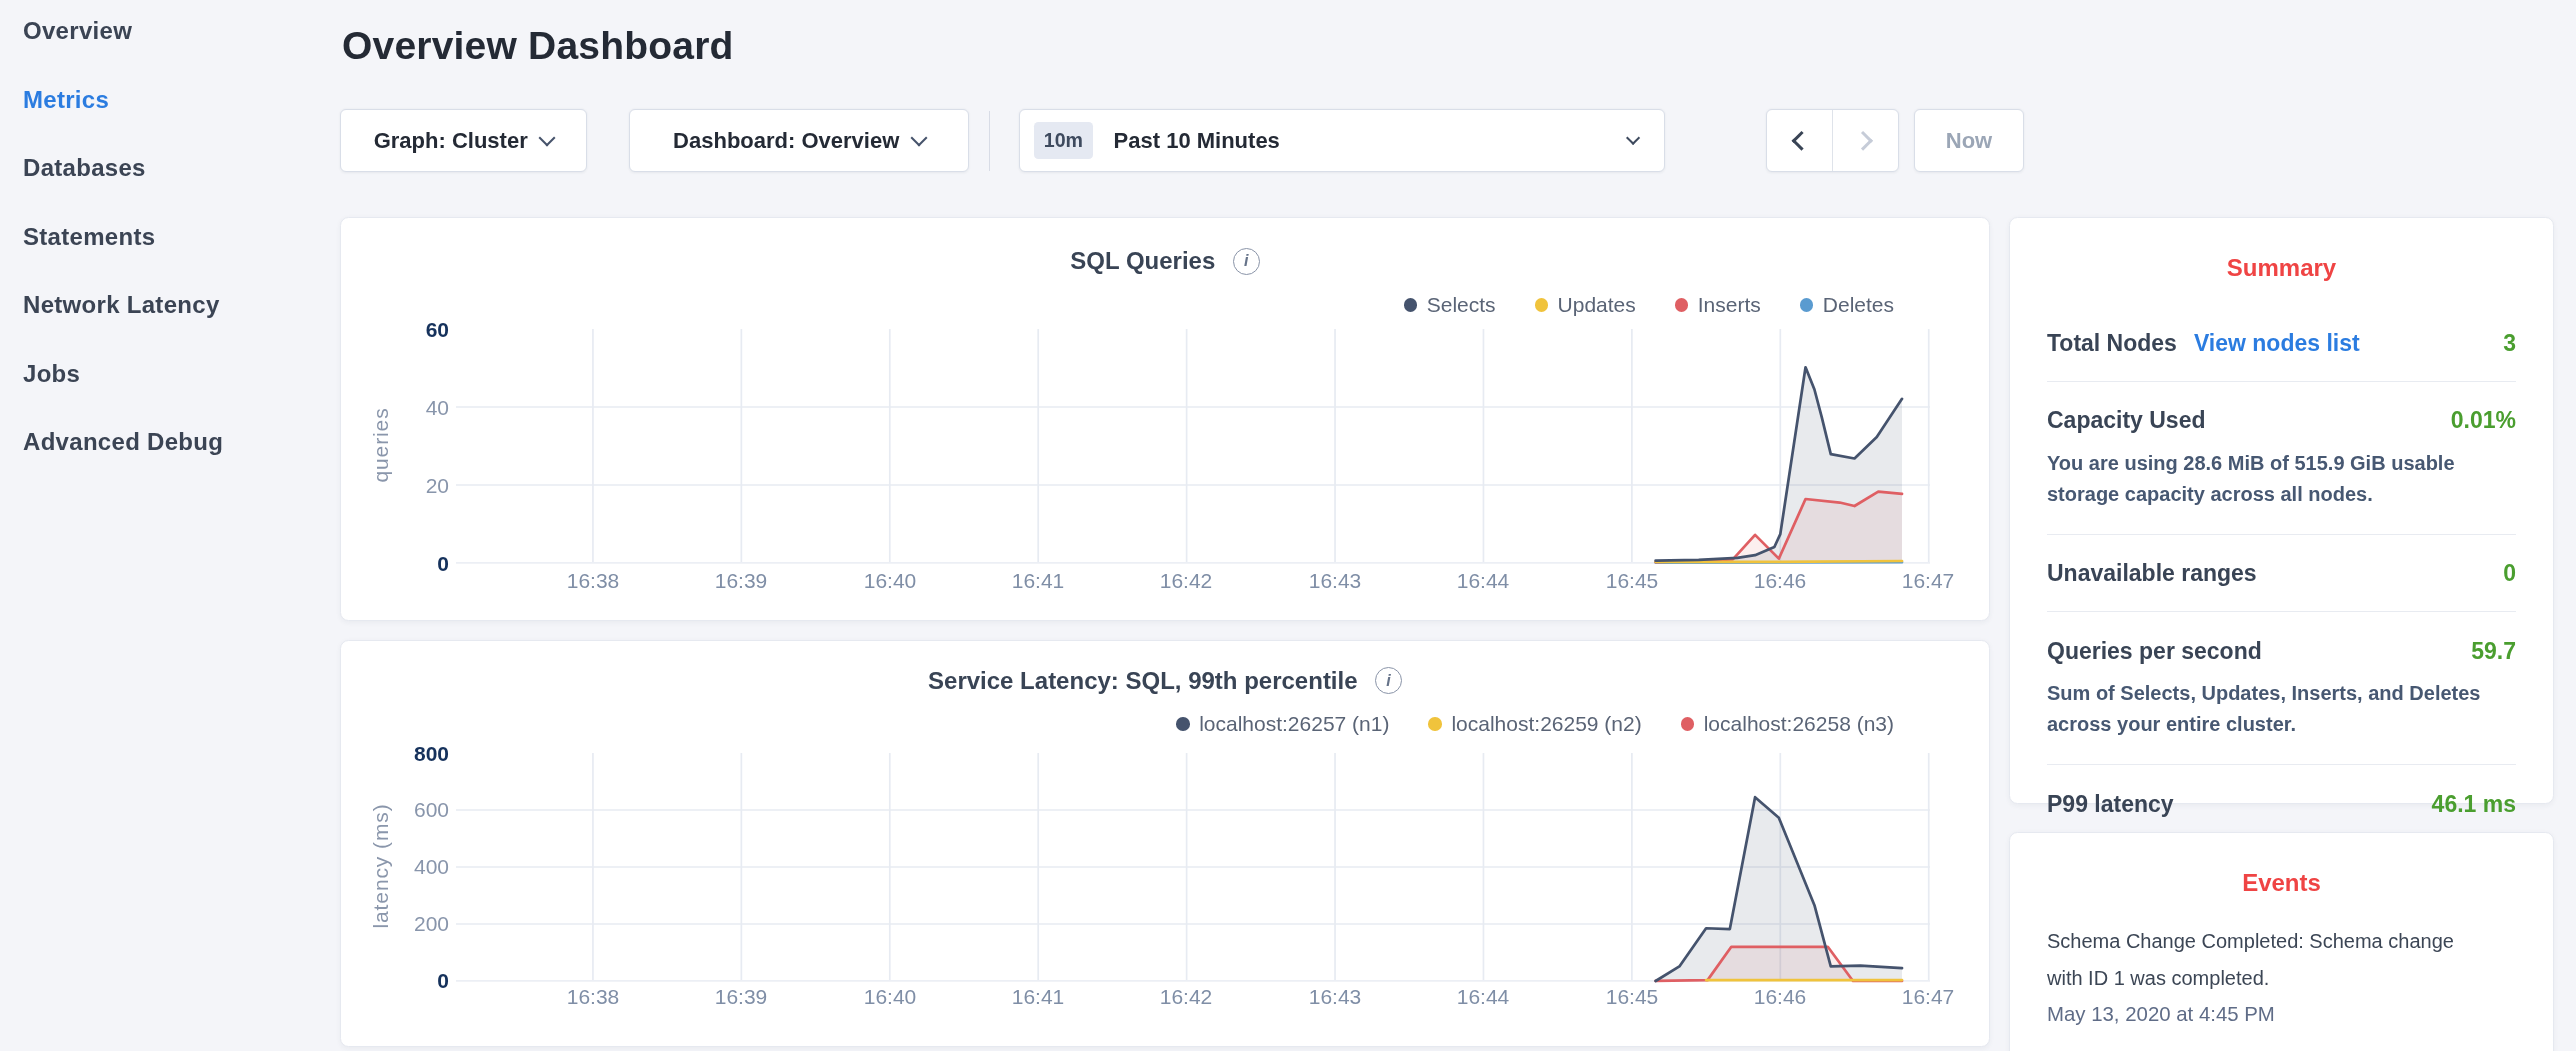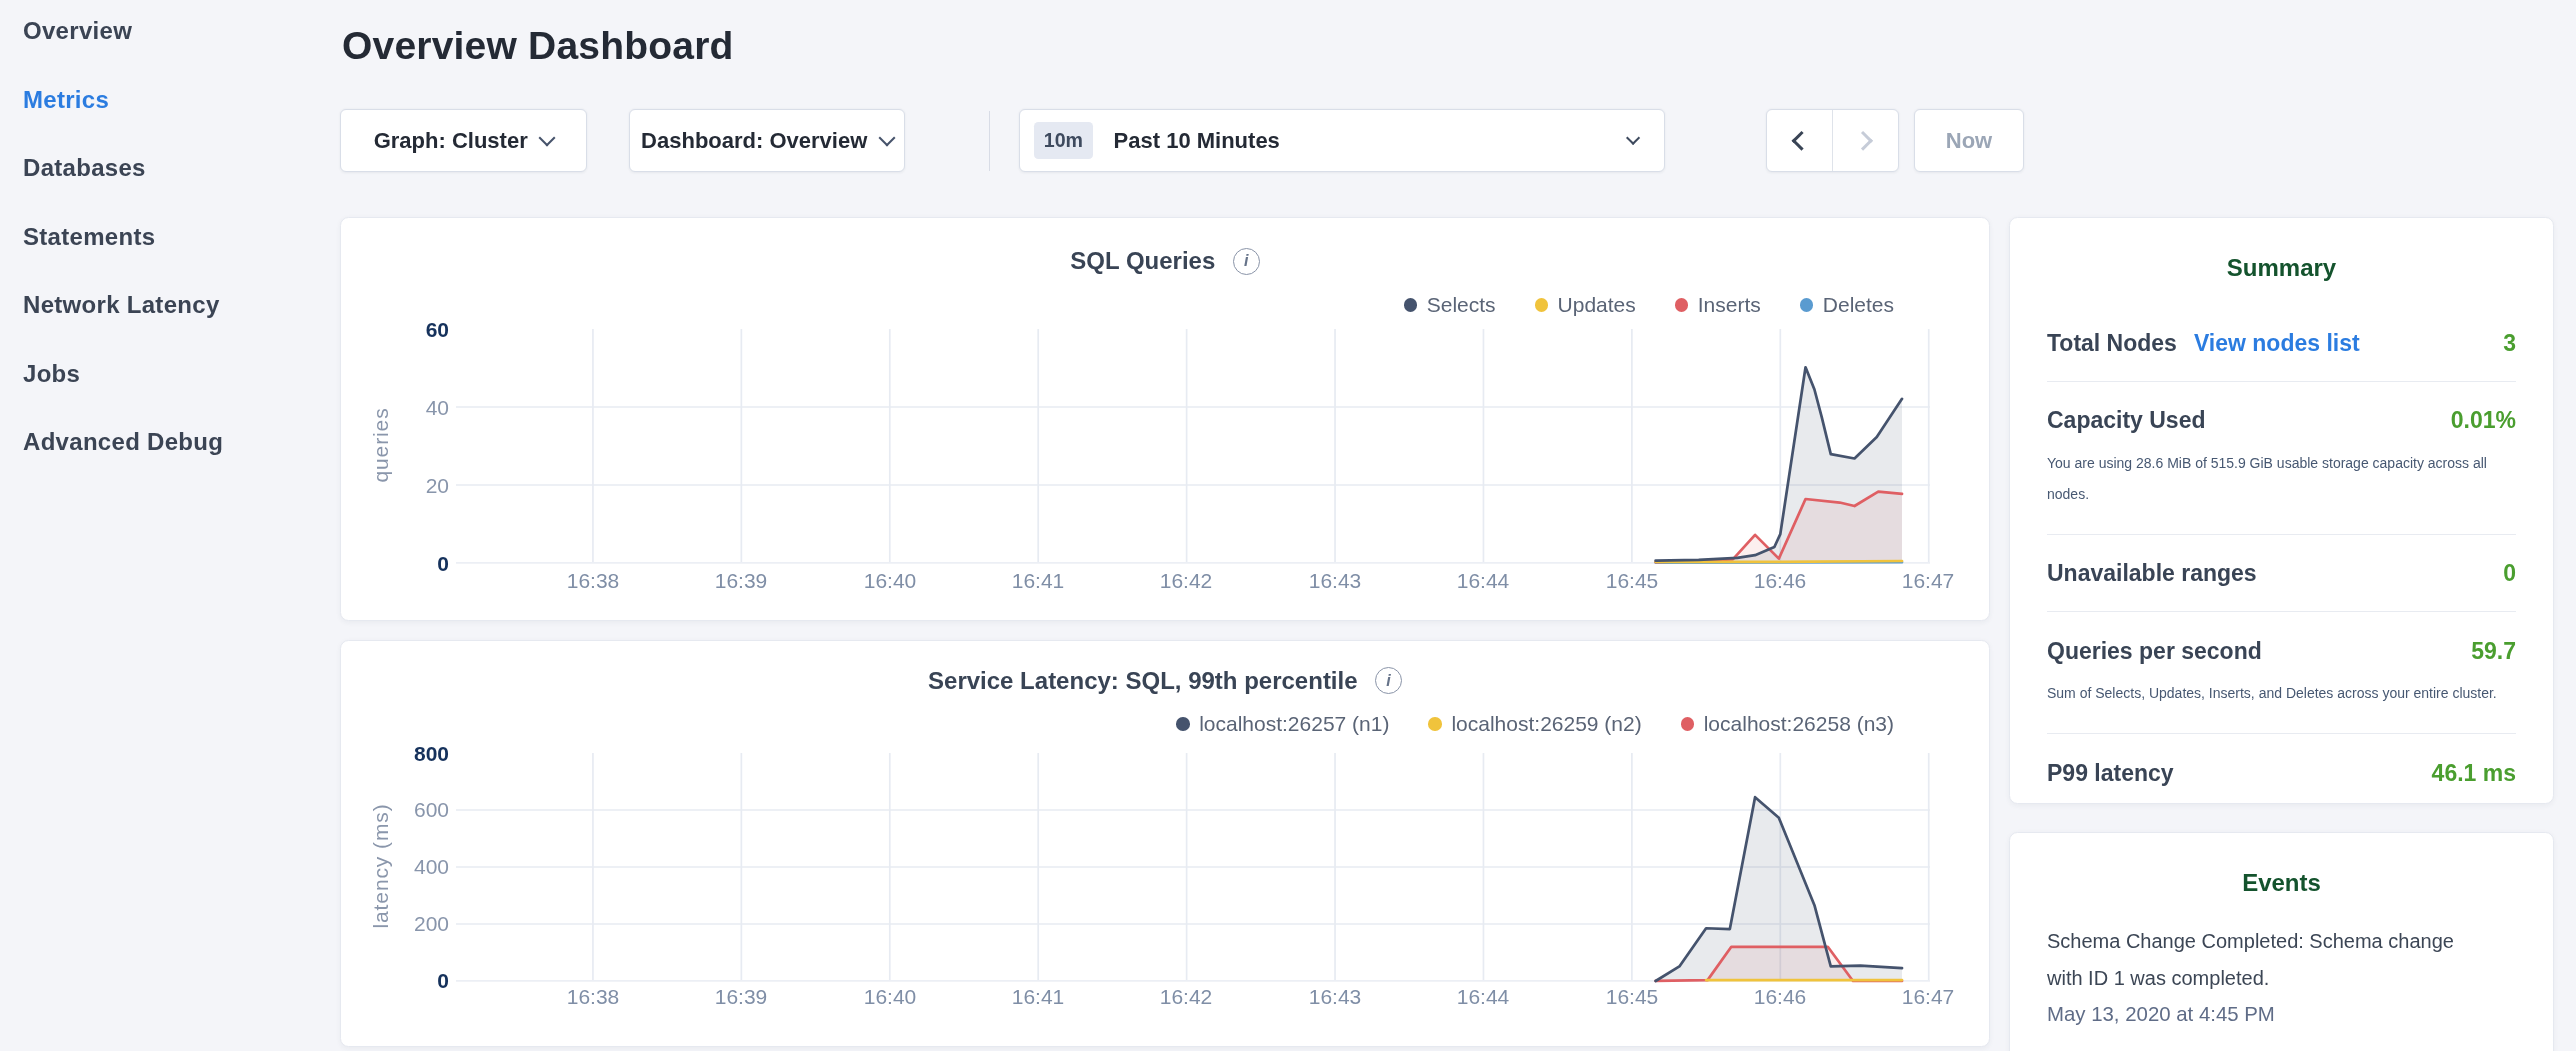--- a/index.html
+++ b/index.html
@@ -24,21 +24,21 @@
   }
   
   .tool {
     position:absolute; top:109px; height:63px; background:#fff;
     border:0.9px solid #d9dee8; border-radius:6px;
     box-shadow:0 0.9px 2.6px rgba(45,55,75,0.07);
     display:flex; align-items:center; justify-content:center;
     font-size:22px; font-weight:700; color:#242a35; cursor:pointer;
   }
   #dd-graph  { left:340px; width:247px; }
-  #dd-dash   { left:629px; width:276px; }
+  #dd-dash   { left:629px; width:340px; }
   .chev {
     display:inline-block; width:12px; height:12px; margin-left:13.6px; margin-top:-5.1px;
     border-right:2.6px solid #46536b; border-bottom:2.6px solid #46536b;
     transform:rotate(45deg);
   }
   .tb-divider { position:absolute; left:989px; top:111px; width:0.9px; height:60px; background:#d8dce6; }
   #time-selector { left:1019px; width:646px; justify-content:flex-start; padding:0 25.5px 0 13.6px; }
   .time-badge {
     background:#e5e9f2; border-radius:4.3px; padding:6.8px 10.2px;
     font-size:19.6px; font-weight:700; color:#3e4a5e;
@@ -90,28 +90,28 @@
   }
   .ytick.strong { color:#16325c; font-weight:700; }
   .xtick {
     position:absolute; width:102px; text-align:center;
     font-size:21px; color:#7f8ea6; line-height:24px;
   }
   .plot { position:absolute; left:115px; width:1476px; }
   .plot svg { overflow:visible; display:block; }
   
   .panel-pad { padding:0 37px; }
-  .panel-title { margin-top:36px; text-align:center; font-size:24px; font-weight:700; color:#14532d; }
+  .panel-title { margin-top:36px; text-align:center; font-size:24px; font-weight:700; color:#ef4444; }
   .sum-row { margin-top:25.5px; }
   .sum-row.first { margin-top:48px; }
   .sum-line { display:flex; align-items:center; }
   .sum-label { font-size:23px; font-weight:700; color:#394455; }
   .sum-link { font-size:23px; font-weight:700; color:#2b7ce0; margin-left:17px; text-decoration:none; cursor:pointer; }
   .sum-value { margin-left:auto; font-size:23px; font-weight:700; color:#4a9e2f; white-space:nowrap; }
-  .sum-desc { margin-top:13.6px; font-size:14px; line-height:31px; color:#475872; font-weight:400; }
+  .sum-desc { margin-top:13.6px; font-size:20px; line-height:31px; color:#475872; font-weight:700; }
   .sum-div { margin-top:24px; height:0.9px; background:#e8ebf1; }
   .event-text { margin-top:25.5px; width:442px; font-size:20px; line-height:37px; color:#3c4655; }
   .event-time { margin-top:6.8px; font-size:20.4px; color:#5f6c87; }
 </style>
 </head>
 <body>
 
 <nav class="sidebar">
   <div class="nav-item">Overview</div>
   <div class="nav-item active">Metrics</div>

